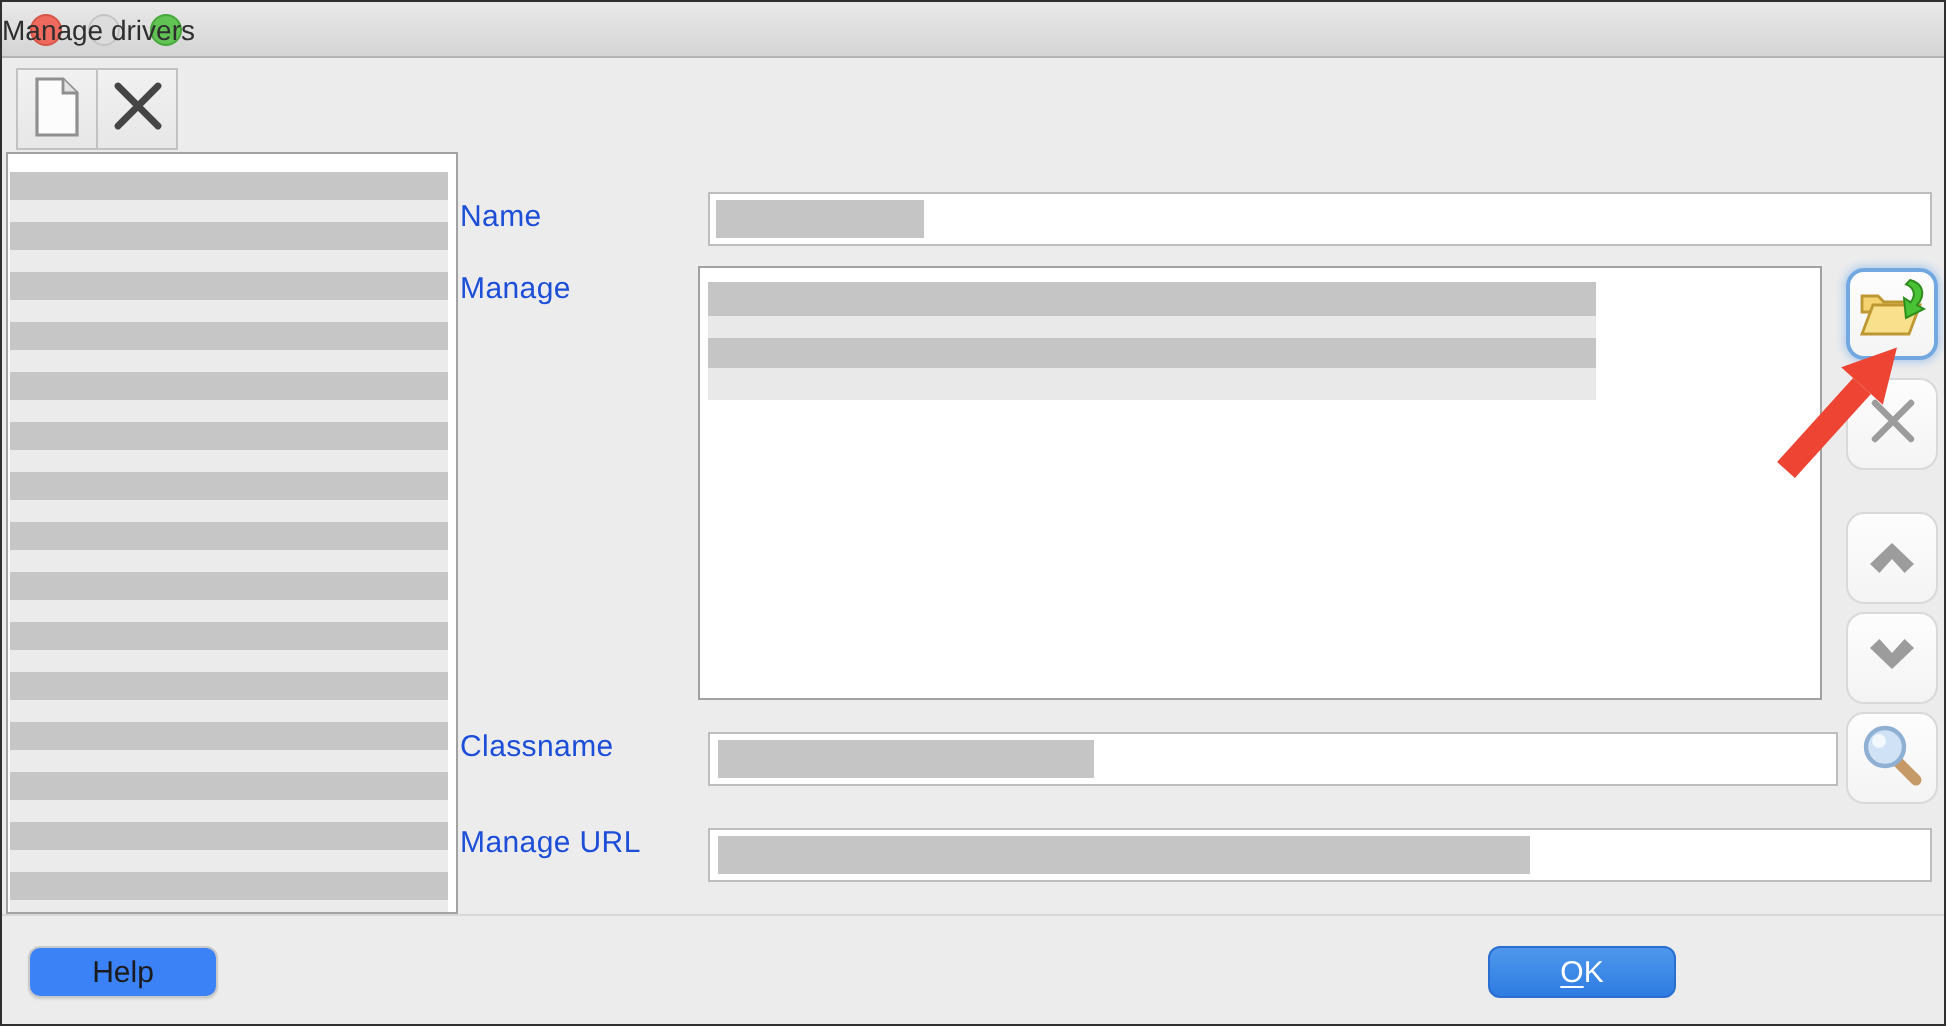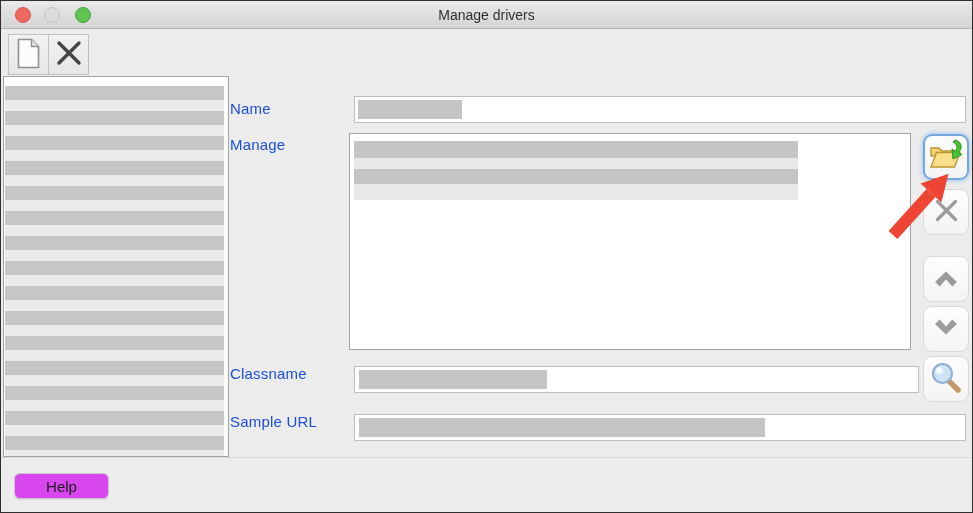--- a/index.html
+++ b/index.html
@@ -9,21 +9,21 @@
     background:#ececec; border:1px solid #2f2f2f; overflow:hidden;
   }
   
   .titlebar{
     position:absolute; left:0; top:0; width:100%; height:28px;
     background:linear-gradient(#e9e9e9,#d4d4d4);
     border-bottom:1px solid #b4b4b4;
   }
   .win-title{
     position:absolute; left:0; right:0; top:0; height:28px; line-height:28px;
-    text-align:center; font-size:14px; font-weight:500; color:#2e2e2e;
+    font-size:14px; font-weight:500; color:#2e2e2e;
   }
   .tl{ position:absolute; top:6px; width:16px; height:16px; border-radius:50%; cursor:default; }
   .tl.red  { left:14px; background:#ee6a5f; border:1px solid #d65549; }
   .tl.gray { left:43px; background:#dcdcdc; border:1px solid #c4c4c4; }
   .tl.green{ left:74px; background:#61c354; border:1px solid #47a73b; }
   
   .tb-btn{
     position:absolute; top:33px; width:41px; height:41px;
     background:linear-gradient(#f1f1f1,#e7e7e7);
     border:1px solid #c2c2c2; padding:0; cursor:pointer;
@@ -66,21 +66,21 @@
   }
   
   .footer-sep{
     position:absolute; left:0; top:456px; width:100%; height:1px; background:#d8d8d8;
   }
   .btn{
     position:absolute; top:472px; height:26px; border-radius:6px;
     font-size:15px; cursor:pointer; font-family:"Liberation Sans", sans-serif;
   }
   .btn.plain{
-    background:#d946ef; border:1px solid #c9c9c9; color:#1b1b1b;
+    background:#3b82f6; border:1px solid #c9c9c9; color:#1b1b1b;
     box-shadow:0 1px 1px rgba(0,0,0,.08);
     text-align:center;
   }
   .btn-help  { left:13px;  width:95px; }
   .btn-ok    { left:743px; width:94px;
     background:linear-gradient(#4e97ec,#2e7ce2); border:1px solid #2a6fd0; color:#ffffff; }
   .btn-cancel{ left:868px; width:95px; }
   .mn{ text-decoration:underline; text-underline-offset:2px; }
   
   .annot{ position:absolute; left:872px; top:146px; z-index:50; pointer-events:none; overflow:visible; }
@@ -129,21 +129,21 @@
         <div class="sb-row"></div>
         <div class="sb-row"></div>
         <div class="sb-row"></div>
         <div class="sb-row"></div>
       </div>
   </div>
 
   <div class="flabel" style="top:99px">Name</div>
   <div class="flabel" style="top:135px">Manage</div>
   <div class="flabel" style="top:364px">Classname</div>
-  <div class="flabel" style="top:412px">Sample URL</div>
+  <div class="flabel" style="top:412px">Manage URL</div>
 
   <div class="field" style="left:353px; top:95px; width:612px;">
     <div class="redact" style="left:3px; top:3px; width:104px; height:19px;"></div>
   </div>
 
   <div class="listbox">
     <div class="lib-bars" id="library-bars">
         <div class="lib-bar dark" style="height: 17px;"></div>
         <div class="lib-bar light" style="height: 11px;"></div>
         <div class="lib-bar dark" style="height: 15px;"></div>
@@ -201,14 +201,17 @@
 
   <svg class="annot" width="100" height="100">
     <line x1="20" y1="88" x2="58" y2="46" stroke="#ee4433" stroke-width="12"></line>
     <polygon points="75.5,26.7 68.4,55.4 47.6,36.6" fill="#ee4433"></polygon>
   </svg>
 
   <div class="footer-sep"></div>
   <button class="btn plain btn-help">
     <span>Help</span>
   </button>
+  <button class="btn btn-ok">
+    <span class="mn">O</span><span>K</span>
+  </button>
 
 </div>
 
 </body></html>

